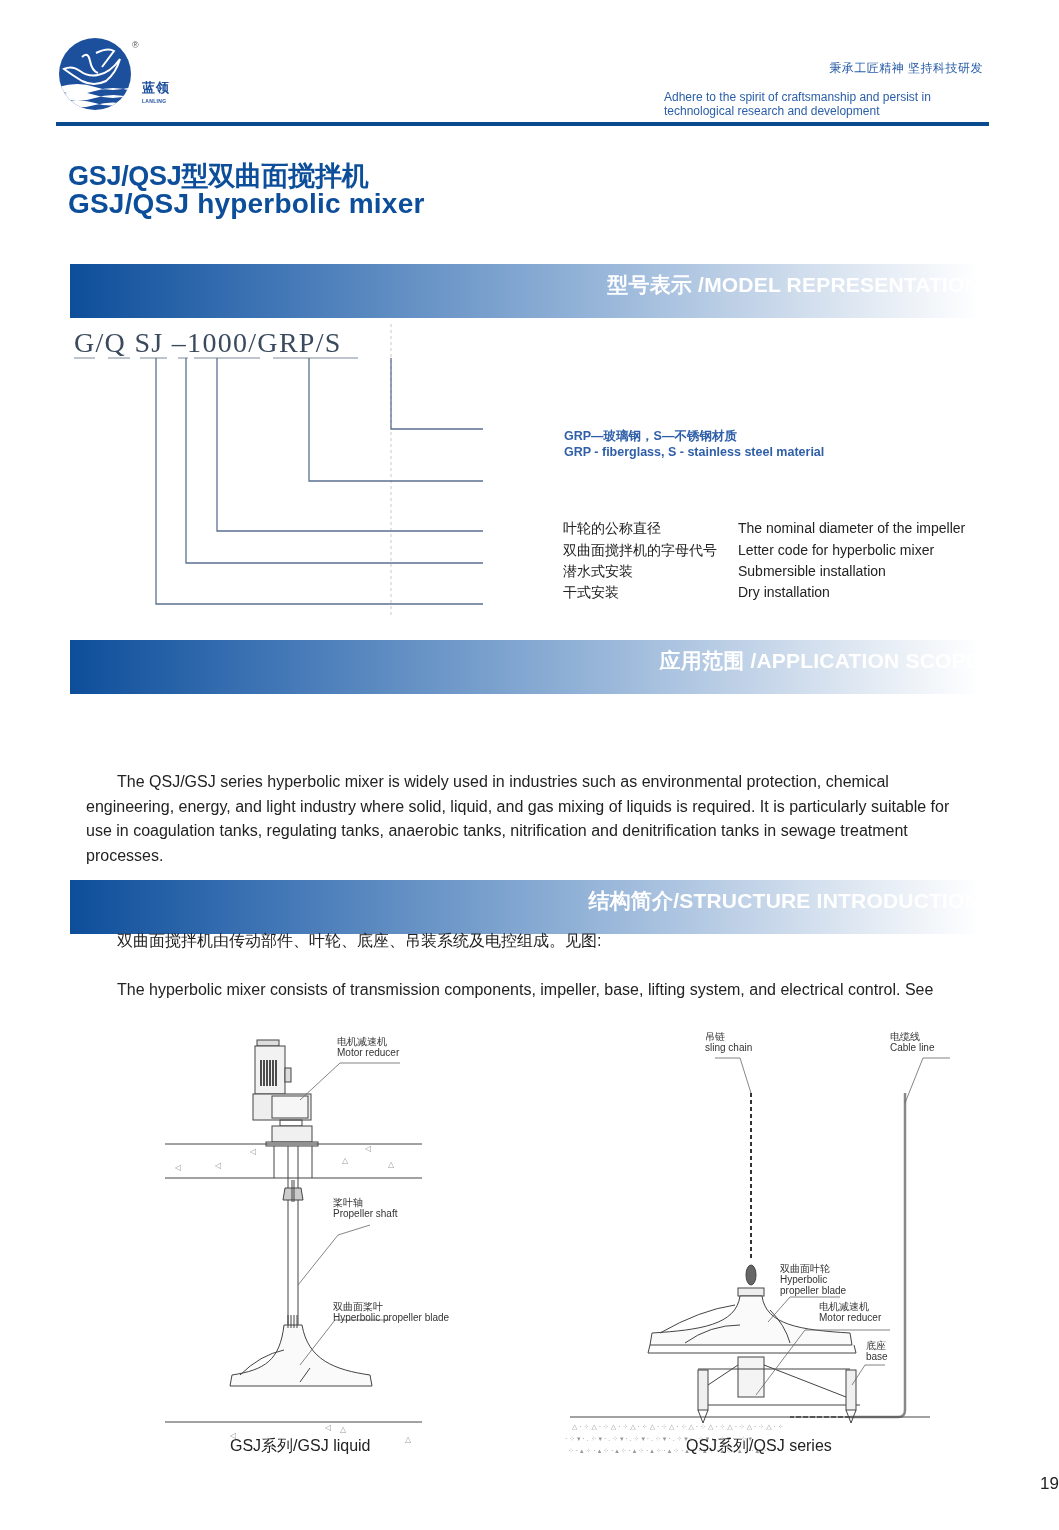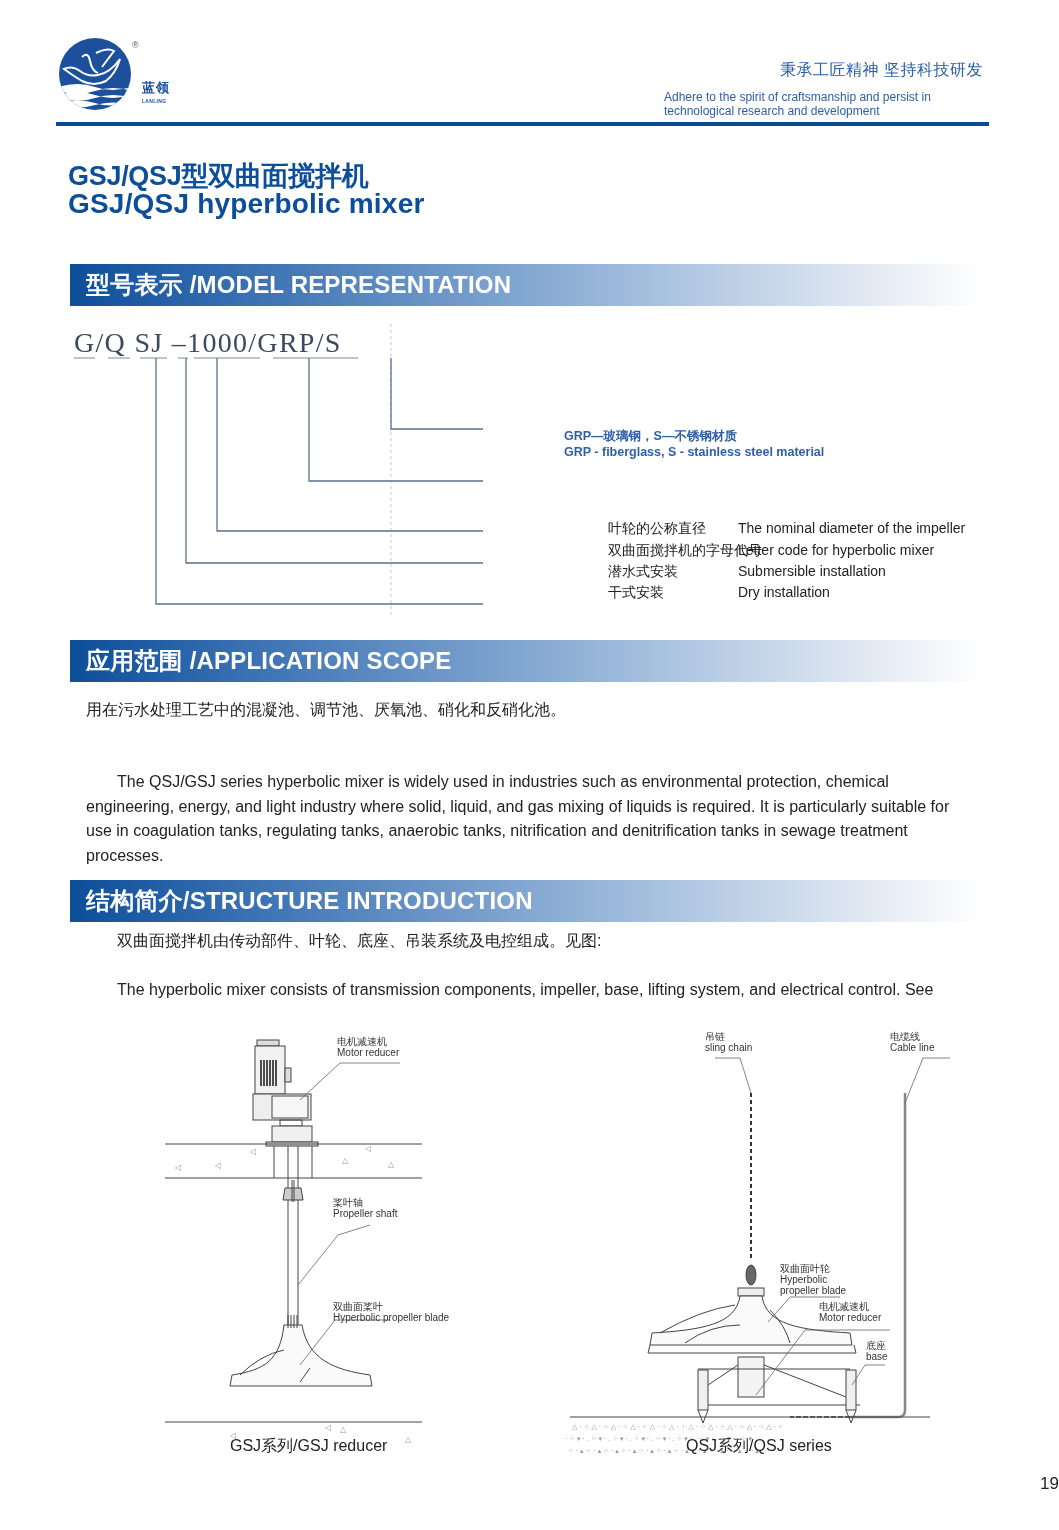--- a/index.html
+++ b/index.html
@@ -4,44 +4,44 @@
 <style>
   * { box-sizing: border-box; margin: 0; padding: 0; }
   html, body { width: 1059px; height: 1530px; background: #ffffff; overflow: hidden; }
   body { position: relative; font-family: "Liberation Sans", "DejaVu Sans", sans-serif; color: #222; }
 
   
   .logo { position: absolute; left: 58px; top: 37px; width: 74px; height: 74px; }
   .reg { position: absolute; left: 132px; top: 40px; font-size: 9px; color: #555; }
   .brand-cn { position: absolute; left: 142px; top: 79px; font-size: 13px; font-weight: bold; color: #1c4f9c; letter-spacing: 1px; }
   .brand-en { position: absolute; left: 142px; top: 98px; font-size: 5px; font-weight: bold; color: #1c4f9c; letter-spacing: 0.3px; }
-  .slogan-cn { position: absolute; right: 76px; top: 60px; font-size: 16px; color: #2a5ea8; letter-spacing: 0.5px; }
+  .slogan-cn { position: absolute; right: 76px; top: 60px; font-size: 12px; color: #2a5ea8; letter-spacing: 0.5px; }
   .slogan-en { position: absolute; right: 75px; top: 90px; width: 320px; text-align: left; font-size: 12px; line-height: 14px; color: #2a5ea8; }
   .header-rule { position: absolute; left: 56px; top: 122px; width: 933px; height: 4px; background: #0a4a8f; }
 
   
   .title-cn { position: absolute; left: 68px; top: 158px; font-size: 27px; font-weight: bold; color: #0d4e9a; letter-spacing: -0.3px; }
   .title-en { position: absolute; left: 68px; top: 188px; font-size: 28px; font-weight: bold; color: #0d4e9a; letter-spacing: 0.2px; }
 
   
-  .banner { position: absolute; left: 70px; width: 910px; height: 42px;
+  .banner { position: absolute; left: 70px; width: 910px; height: 54px;
     background: linear-gradient(90deg, #0d4e9a 0%, #3f75b5 22%, #8fb0d6 55%, #d4e0ee 82%, #ffffff 100%);
-    color: #fff; font-weight: bold; font-size: 24px; padding-left: 16px; line-height: 42px; letter-spacing: 0.2px; }
+    color: #fff; font-weight: bold; font-size: 21px; padding-left: 16px; line-height: 42px; letter-spacing: 0.2px; text-align: right; }
   .banner.b1 { top: 264px; }
   .banner.b2 { top: 640px; }
   .banner.b3 { top: 880px; }
 
   
   .model-svg { position: absolute; left: 60px; top: 320px; width: 440px; height: 300px; }
   .model-code { position: absolute; left: 74px; top: 327px; font-size: 28px; color: #3b4a5c; letter-spacing: 1.3px; font-family: Liberation Serif, serif; }
   .grp-cn { position: absolute; left: 564px; top: 428px; font-size: 12.5px; font-weight: bold; color: #2f5fa8; }
   .grp-en { position: absolute; left: 564px; top: 445px; font-size: 12.5px; font-weight: bold; color: #2f5fa8; text-align: center; }
   .legend-row { position: absolute; left: 563px; font-size: 14px; color: #222; }
   .legend-row .en { position: absolute; left: 175px; white-space: nowrap; }
-  .legend-row .cn { white-space: nowrap; margin-left: 45px; }
+  .legend-row .cn { white-space: nowrap; }
 
   
   .para { position: absolute; left: 86px; width: 892px; font-size: 16px; color: #222; line-height: 24.5px; }
   .para .indent { display: inline-block; width: 31px; }
 
   
   .diagram { position: absolute; }
   .label-sm { position: absolute; font-size: 10px; line-height: 11px; color: #333; white-space: nowrap; }
   .caption { position: absolute; font-size: 16px; color: #222; white-space: nowrap; }
   .page-num { position: absolute; left: 0; width: 1059px; text-align: right; top: 1474px; font-size: 17px; color: #222; }
@@ -121,21 +121,20 @@
   <span class="en">Submersible installation</span>
 </div>
 <div class="legend-row" style="top:584px">
   <span class="cn">干式安装</span>
   <span class="en">Dry installation</span>
 </div>
 
 <div class="banner b2">应用范围 /APPLICATION SCOPE</div>
 
 <div class="para" style="top:698px">
-  <div>用在污水处理工艺中的混凝池、调节池、厌氧池、硝化和反硝化池。</div>
 </div>
 <div class="para" style="top:770px">
   <span class="indent"></span><span>The QSJ/GSJ series hyperbolic mixer is widely used in industries such as environmental protection, chemical engineering, energy, and light industry where solid, liquid, and gas mixing of liquids is required. It is particularly suitable for use in coagulation tanks, regulating tanks, anaerobic tanks, nitrification and denitrification tanks in sewage treatment processes.</span>
 </div>
 
 <div class="banner b3">结构简介/STRUCTURE INTRODUCTION</div>
 
 <div class="para" style="top:929px">
   <span class="indent"></span><span>双曲面搅拌机由传动部件、叶轮、底座、吊装系统及电控组成。见图:</span>
 </div>
@@ -211,21 +210,21 @@
   <div>Motor reducer</div>
 </div>
 <div class="label-sm" style="left:333px;top:1197px">
   <div>桨叶轴</div>
   <div>Propeller shaft</div>
 </div>
 <div class="label-sm" style="left:333px;top:1301px">
   <div>双曲面桨叶</div>
   <div>Hyperbolic propeller blade</div>
 </div>
-<div class="caption" style="left:230px;top:1436px">GSJ系列/GSJ reducer</div>
+<div class="caption" style="left:230px;top:1436px">GSJ系列/GSJ liquid</div>
 
 <svg class="diagram" style="left:560px;top:1025px;width:400px;height:445px" viewBox="0 0 400 445">
   <g fill="none" stroke="#444" stroke-width="1">
 
     <line x1="191" y1="68" x2="191" y2="235" stroke="#333" stroke-width="2" stroke-dasharray="4,3"></line>
     <ellipse cx="191" cy="250" rx="5" ry="10" fill="#666"></ellipse>
 
     <path d="M345 68 L345 385 Q345 392 338 392 L290 392" stroke="#888" stroke-width="2.5"></path>
     <path d="M290 392 L230 392" stroke="#666" stroke-width="2" stroke-dasharray="5,2"></path>
 

